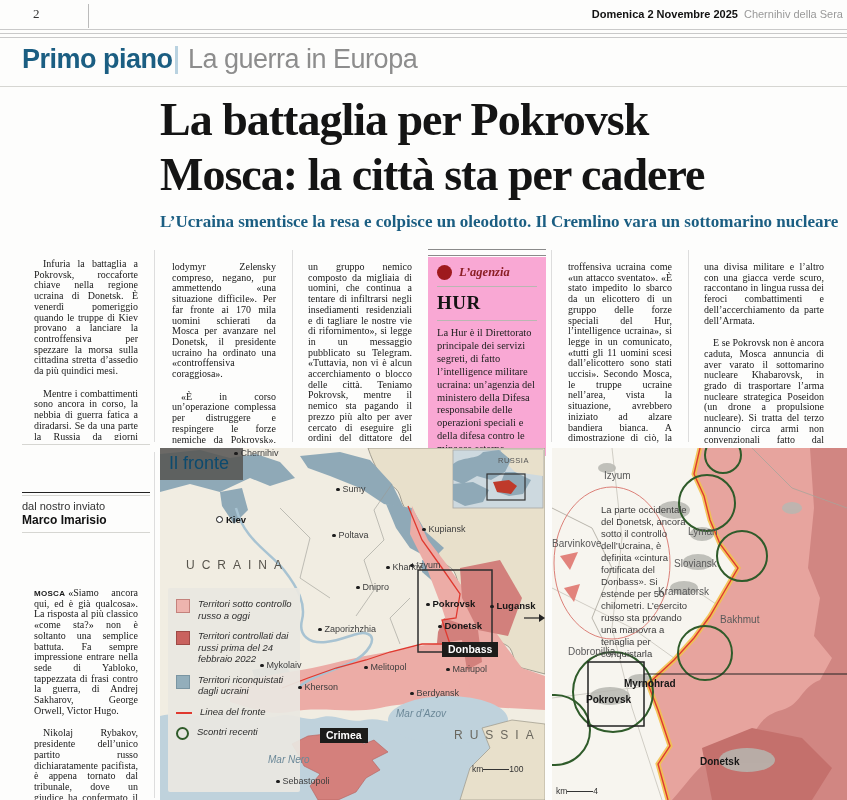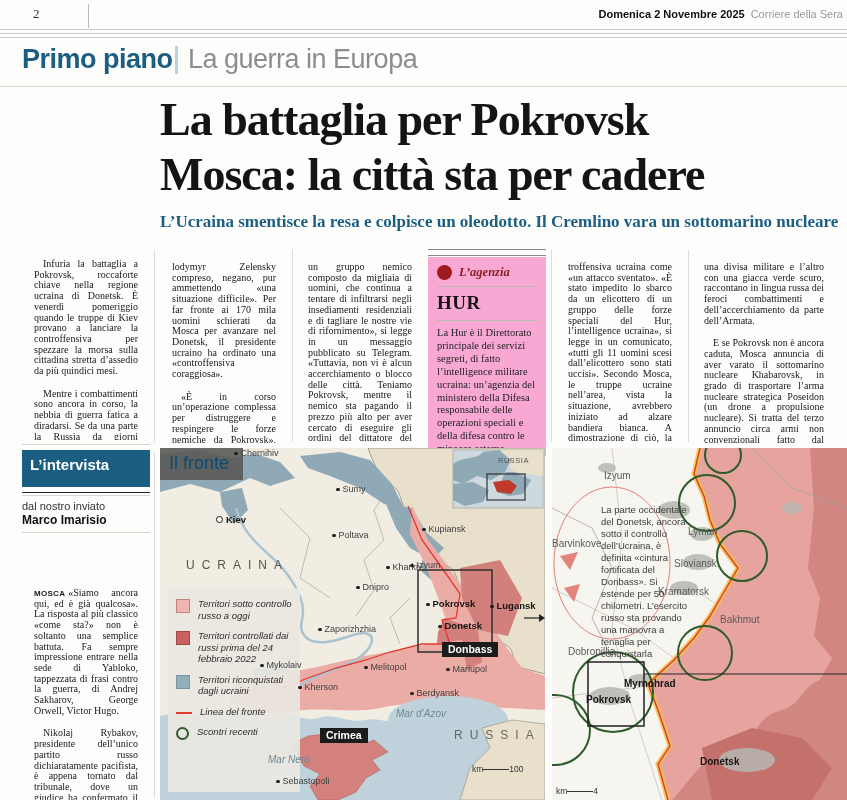--- a/index.html
+++ b/index.html
@@ -85,21 +85,21 @@
               font:9.5px/12px "Liberation Sans",sans-serif;color:#3c3c3c;}
 </style>
 </head>
 <body>
 
 <div class="page">
 
   <div class="abs pagenum">2</div>
   <div class="abs topbar-vrule"></div>
   <div class="abs topbar-right">
-    <span>Domenica 2 Novembre 2025</span><span class="masthead">Corriere della Sera</span>
+    <span>Domenica 2 Novembre 2025</span><span class="masthead">Chernihiv della Sera</span>
   </div>
   <div class="abs triple-rule"></div>
 
   <div class="abs kicker">Primo piano</div>
   <div class="abs kicker-divider"></div>
   <div class="abs topic">La guerra in Europa</div>
   <div class="abs hairline-h" style="left:0;top:86px;width:847px;"></div>
 
   <div class="abs standfirst">L’Ucraina smentisce la resa e colpisce un oleodotto. Il Cremlino vara un sottomarino nucleare</div>
   <div class="abs headline">
@@ -139,23 +139,20 @@
     <div class="agency-kicker-row">
       <span class="agency-dot"></span>
       <span class="agency-kicker">L’agenzia</span>
     </div>
     <div class="agency-rule"></div>
     <div class="agency-title">HUR</div>
     <div class="agency-rule"></div>
     <div class="agency-body">La Hur è il Direttorato principale dei servizi segreti, di fatto l’intelligence militare ucraina: un’agenzia del ministero della Difesa responsabile delle operazioni speciali e della difesa contro le minacce esterne</div>
   </div>
 
-  <div class="abs interview-box">
-    <span class="interview-label">L’intervista</span>
-  </div>
   <div class="abs" style="left:22px;top:492px;width:128px;height:1px;background:#222;"></div>
   <div class="abs hairline-h" style="left:22px;top:495px;width:128px;"></div>
   <div class="abs byline-role">dal nostro inviato</div>
   <div class="abs byline-name">Marco Imarisio</div>
   <div class="abs hairline-h" style="left:22px;top:532px;width:128px;"></div>
   <div class="col" style="left:22px;top:576px;width:128px;height:224px;">
     <p><b class="dateline">MOSCA</b><span>«Siamo ancora qui, ed è già qualcosa». La risposta al più classico «come sta?» non è soltanto una semplice battuta. Fa sempre impressione entrare nella sede di Yabloko, tappezzata di frasi contro la guerra, di Andrej Sakharov, George Orwell, Victor Hugo.</span></p>
     <p class="indent">Nikolaj Rybakov, presidente dell’unico partito russo dichiaratamente pacifista, è appena tornato dal tribunale, dove un giudice ha confermato il carcere preventivo almeno fino a dicembre per il segretario moscovita, accusato di aver diffuso «notizie false che screditano l’esercito». Altri casi simili a Pskov, San Pietroburgo, Mosca. Se tre indizi fanno una prova, qui ce ne so-</p>
   </div>
 

